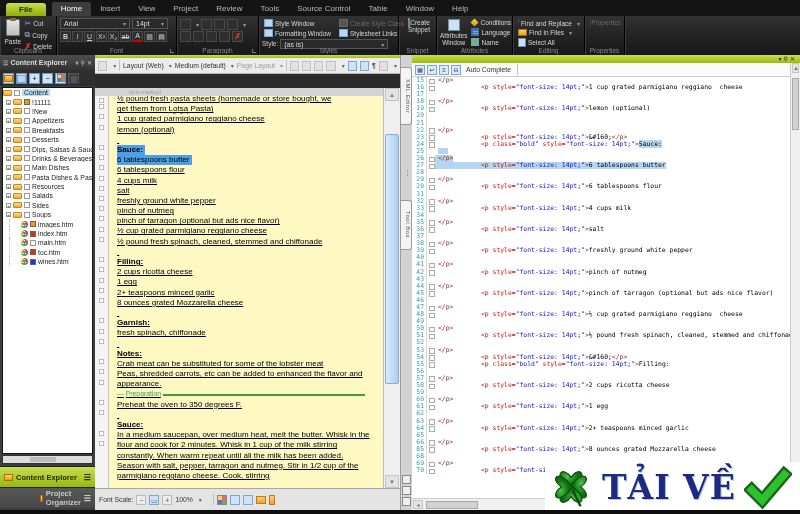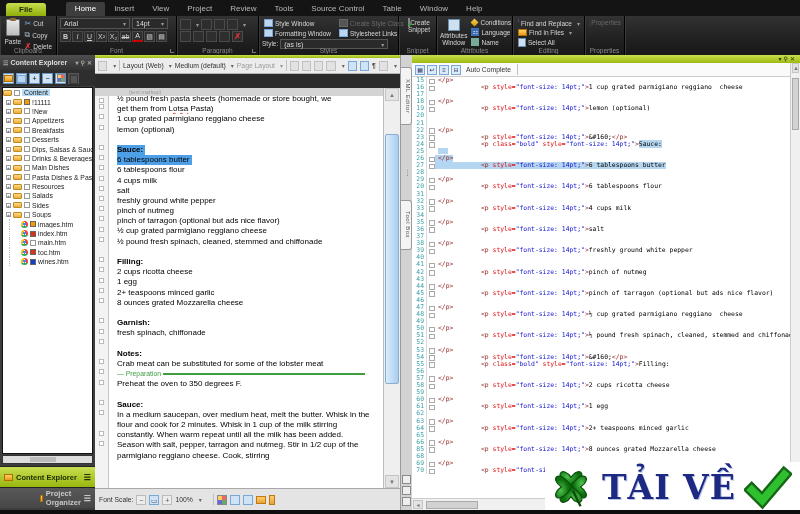--- a/index.html
+++ b/index.html
@@ -4,21 +4,21 @@
 <style>
   * { margin:0; padding:0; box-sizing:border-box; }
   html,body { width:800px; height:514px; overflow:hidden; background:#111;
     font-family:"Liberation Sans", sans-serif; }
   #app { position:relative; width:800px; height:514px; background:#1b1b1b; overflow:hidden; }
 
   
   #ribbon { position:absolute; top:0; left:0; right:0; height:55px; background:#141414; }
   #tabrow { height:16px; display:flex; align-items:flex-end; padding-left:6px; }
   .filetab { background:linear-gradient(#c9de4e,#8fae0a); color:#1d2a00; font-weight:bold;
-    font-size:8px; padding:2px 13px 2px; border-radius:3px 3px 0 0; margin-right:20px; }
+    font-size:8px; padding:2px 13px 2px; border-radius:3px 3px 0 0; margin-right:6px; }
   .rtab { color:#b8b8b8; font-size:8px; padding:2px 9px 3px; white-space:nowrap; }
   .rtab.active { background:#3d3d3d; color:#fff; border-radius:2px 2px 0 0; }
   #ribbonbody { position:absolute; top:16px; left:0; right:0; height:39px;
     background:linear-gradient(#323232,#1e1e1e 70%,#191919); display:flex; }
   .rgroup { position:relative; border-right:1px solid #000; box-shadow:1px 0 0 #3a3a3a inset;
     padding:2px 2px 9px 3px; flex:none; }
   .glabel { position:absolute; bottom:1px; left:0; right:0; text-align:center;
     font-size:6.5px; color:#8a8a8a; white-space:nowrap; overflow:hidden; }
   .launch { position:absolute; bottom:2px; right:2px; width:4px; height:4px;
     border-left:1px solid #777; border-bottom:1px solid #777; }
@@ -110,22 +110,22 @@
   .dsep { width:1px; height:11px; background:#c0c0c0; }
   .dcombo { display:flex; align-items:center; gap:2px; white-space:nowrap; }
   .dico { width:10px; height:10px; border:1px solid #c0c0c0; background:#e2e2e2; }
   .dico.blue { border-color:#7aa7d8; background:#cfe3f6; }
   .dis2 { color:#9a9a9a; }
   #canvas { position:absolute; top:33px; left:0; right:0; bottom:22px; background:#d4d4d4; overflow:hidden; }
   #markuphint { position:absolute; left:34px; top:1px; font-size:5.5px; color:#9a9a9a; }
   #dgutter { position:absolute; left:0; top:8px; bottom:0; width:14px; background:#f3f3f3;
     border-right:1px solid #c5c5c5; overflow:hidden; }
   .gmark { position:absolute; left:4px; width:5px; height:5px; border:1px solid #bbb; background:#fff; }
-  #page { position:absolute; left:14px; top:8px; right:17px; bottom:0; background:#ffffff;
-    padding:2px 12px 0 8px; overflow:hidden; font-size:8px; line-height:10.2px; color:#000; }
+  #page { position:absolute; left:14px; top:8px; right:17px; bottom:0; background:#fef9c3;
+    padding:2px 12px 0 8px; overflow:hidden; font-size:8px; line-height:10.2px; color:#000;text-decoration:underline; }
   .dline { white-space:nowrap; overflow:hidden; height:10.2px; }
   .dline.wrap { white-space:normal; height:auto; }
   .dline.cut { margin-top:-4px; }
   .dline.b { font-weight:bold; }
   .dline.sel { background:#4da0e8; display:inline-block; padding-right:2px; min-width:10px; }
   .selwrap { height:10.2px; }
   .misspell { text-decoration:underline wavy #e03030 1px; }
   .ddivider { display:flex; align-items:center; height:10.2px; color:#3f9c3f; font-size:6.8px; gap:2px; }
   .ddivider .dash { color:#3f9c3f; }
   .ddivider .rule { flex:1; height:2px; background:#3f9c3f; margin-right:6px; }
@@ -609,20 +609,21 @@
           <div class="dline">2 cups ricotta cheese</div>
           <div class="dline">1 egg</div>
           <div class="dline">2+ teaspoons minced garlic</div>
           <div class="dline">8 ounces grated Mozzarella cheese</div>
           <div class="dline">&nbsp;</div>
           <div class="dline b">Garnish:</div>
           <div class="dline">fresh spinach, chiffonade</div>
           <div class="dline">&nbsp;</div>
           <div class="dline b">Notes:</div>
           <div class="dline">Crab meat can be substituted for some of the lobster meat</div>
+          <div class="dline wrap">Peas, shredded carrots, etc can be added to enhanced the flavor and appearance.</div>
           <div class="ddivider">
             <span class="dash">—</span>
             <span>Preparation</span>
             <span class="rule"></span>
           </div>
           <div class="dline">Preheat the oven to 350 degrees F.</div>
           <div class="dline">&nbsp;</div>
           <div class="dline b">Sauce:</div>
           <div class="dline wrap">In a medium saucepan, over medium heat, melt the butter. Whisk in the flour and cook for 2 minutes. Whisk in 1 cup of the milk stirring constantly. When warm repeat until all the milk has been added. Season with salt, pepper, tarragon and nutmeg. Stir in 1/2 cup of the parmigiano reggiano cheese. Cook, stirring</div>
         </div>

